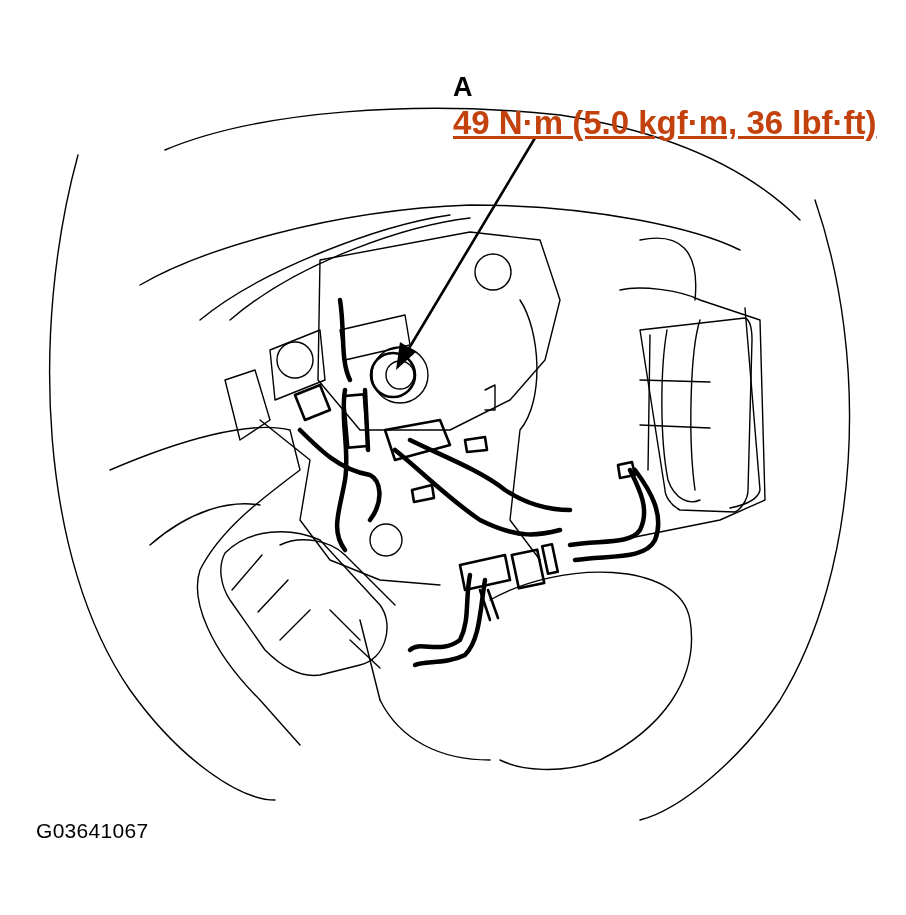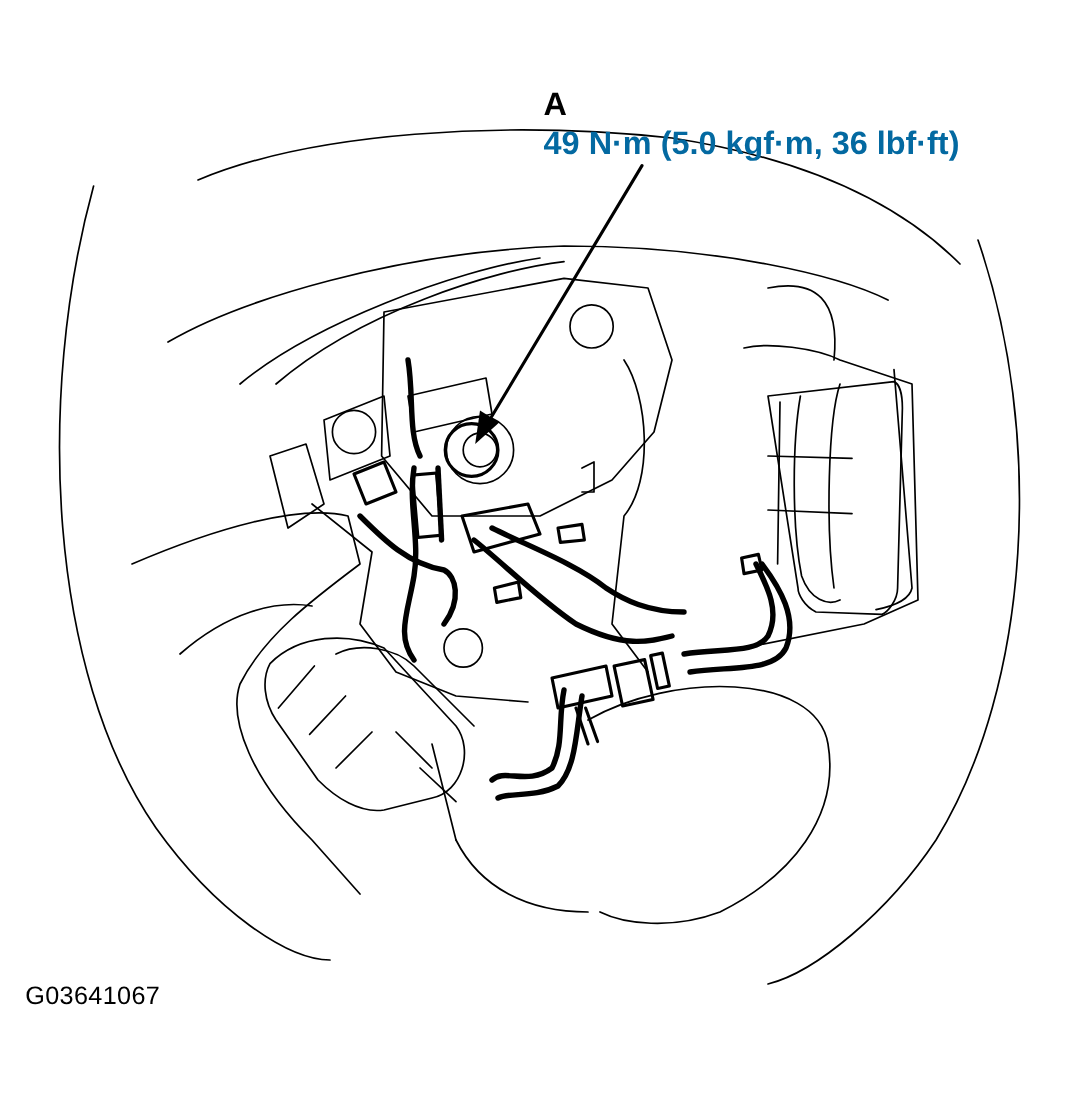--- a/index.html
+++ b/index.html
@@ -1,20 +1,20 @@
 <!DOCTYPE html>
 <html><head>
 <meta charset="utf-8">
 <style>
   html, body { margin: 0; padding: 0; background: #ffffff; }
   body { width: 906px; height: 915px; position: relative; overflow: hidden; font-family: "Liberation Sans", sans-serif; }
   .diagram { position: absolute; left: 0; top: 0; width: 906px; height: 915px; }
   .callout-letter { position: absolute; left: 453px; top: 74px; font-size: 27px; font-weight: bold; color: #000; line-height: 1; }
-  .callout-spec { position: absolute; left: 453px; top: 106px; font-size: 27px; font-weight: bold; color: #0369a1; line-height: 1; white-space: nowrap; }
-  .fig-id { position: absolute; left: 21px; top: 820px; font-size: 21px; color: #000; line-height: 1; letter-spacing: 0.3px; }
+  .callout-spec { position: absolute; left: 453px; top: 106px; font-size: 33px; font-weight: bold; color: #c2410c; line-height: 1; white-space: nowrap; text-decoration: underline; }
+  .fig-id { position: absolute; left: 36px; top: 820px; font-size: 21px; color: #000; line-height: 1; letter-spacing: 0.3px; }
   svg .thin { fill: none; stroke: #000; stroke-width: 1.4; stroke-linecap: round; stroke-linejoin: round; }
   svg .thick { fill: none; stroke: #000; stroke-width: 4.5; stroke-linecap: round; stroke-linejoin: round; }
   svg .med { fill: none; stroke: #000; stroke-width: 2.6; stroke-linecap: round; stroke-linejoin: round; }
 </style>
 </head>
 <body>
 
 <div class="diagram">
   <svg width="906" height="915" viewBox="0 0 906 915" xmlns="http://www.w3.org/2000/svg">
 

